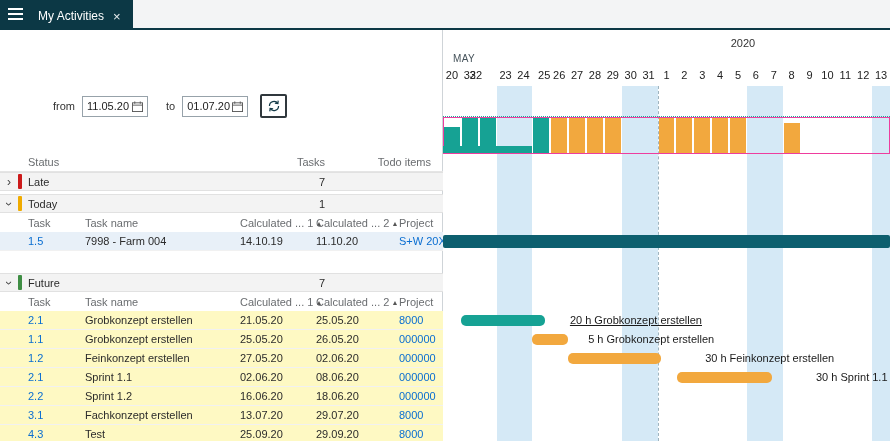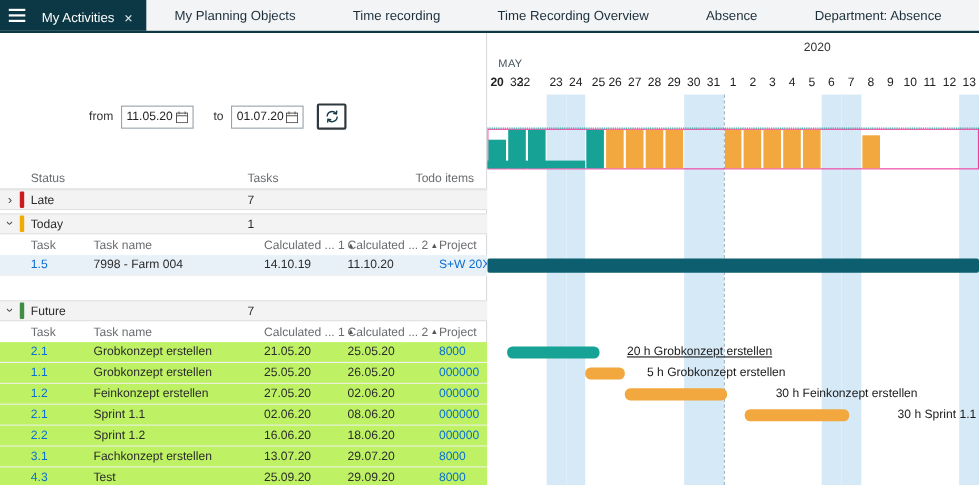--- a/index.html
+++ b/index.html
@@ -10,48 +10,48 @@
 .tabbar{position:absolute;top:0;left:0;width:890px;height:30px;background:#f3f4f5;border-bottom:2px solid #0c3845;display:flex;align-items:stretch}
 .menu-btn{width:30px;background:#0c3845;display:flex;align-items:center;justify-content:center;cursor:pointer}
 .hamburger{display:block;width:15px;height:2px;background:#fff;box-shadow:0 -5px 0 #fff,0 5px 0 #fff}
 .tab-active{display:flex;align-items:center;gap:9px;background:#0c3845;color:#fff;padding:4px 12px 0 8px;font-size:12px;cursor:pointer}
 .tab-close{font-size:13px;color:#e8eef0;cursor:pointer}
 .tabs{display:flex;align-items:center}
 .tab{padding:0 26px;font-size:12px;color:#1c2f3c;line-height:28px;cursor:pointer;white-space:nowrap}
 
 
 .left-panel{position:absolute;top:30px;left:0;width:443px;height:411px;background:#fff;border-right:1px solid #cfd4d8}
-.filters{position:absolute;top:63px;left:0;right:12px;height:26px;display:flex;align-items:center;padding-left:81px;font-size:11px;color:#333}
+.filters{position:absolute;top:63px;left:0;right:12px;height:26px;display:flex;align-items:center;padding-left:53px;font-size:11px;color:#333}
 .flabel{margin-right:7px}
 .to-label{margin-left:18px}
 .datebox{width:66px;height:21px;border:1px solid #97a2aa;background:#fff;display:flex;align-items:center;justify-content:space-between;padding:0 4px;font-size:11px;color:#222;cursor:text}
 .refresh-btn{margin-left:12px;width:27px;height:24px;border:2px solid #30383d;border-radius:2px;background:#fff;display:flex;align-items:center;justify-content:center;cursor:pointer}
 
 .tasktable{position:absolute;top:123px;left:0;width:443px}
 .trow{display:grid;height:19px;align-items:center;font-size:11px;color:#2b2b2b}
 .trow.grouped{grid-template-columns:18px 7px 200px 100px 118px}
 .trow.cols{grid-template-columns:18px 7px 50px 150px 76px 82px 60px}
 .thead{color:#6a6d70;border-bottom:1px solid #e5e5e5}
 .c-status{padding-left:3px}
-.c-right{text-align:left}
+.c-right{text-align:right}
 .c-todo{text-align:right;padding-right:12px}
 .grouprow{background:#f3f3f3;border-top:1px solid #e1e1e1;border-bottom:1px solid #e1e1e1;cursor:pointer}
 .grouprow.mt{margin-top:3px}
 .chev{color:#444;text-align:center;line-height:1}
 .chev .g{display:inline-block;font-size:12px}
 .chev .rot{transform:rotate(90deg)}
 .sbarwrap{display:flex;align-items:center;justify-content:flex-start}
 .statusbar{width:4px;height:15px;border-radius:1px}
 .subhead{color:#6a6d70}
 .c-task{padding-left:3px}
 .c-name{padding-left:10px;white-space:nowrap;overflow:hidden}
 .c-calc{padding-left:15px;white-space:nowrap}
 .c-proj{padding-left:16px;white-space:nowrap;overflow:hidden}
 .sort{font-size:7px;color:#555;margin-left:2px;vertical-align:1px}
-.datarow{background:#bef264;border-bottom:1px solid #f1f1f1;cursor:pointer}
+.datarow{background:#fef9c3;border-bottom:1px solid #f1f1f1;cursor:pointer}
 .datarow.selected{background:#e8f0f8}
 .link{color:#0a6ed1;cursor:pointer}
 .spacer{height:19px}
 
 
 .gantt{position:absolute;top:30px;left:443px;width:447px;height:411px;background:#fff;overflow:hidden}
 .g-year{position:absolute;top:7px;left:160px;width:280px;text-align:center;font-size:11px;color:#333}
 .g-month{position:absolute;top:23px;left:10px;font-size:10px;color:#45525a;letter-spacing:.4px}
 .g-days{position:absolute;top:36px;left:0;width:447px;height:20px}
 .gday{position:absolute;top:0;height:18px;text-align:center;font-size:11px;color:#222;line-height:18px}
@@ -71,27 +71,20 @@
 <div class="app">
 
   <header class="tabbar">
     <div class="menu-btn">
       <span class="hamburger"></span>
     </div>
     <div class="tab-active">
       <span>My Activities</span>
       <span class="tab-close">×</span>
     </div>
-    <nav class="tabs" id="tabstrip">
-        <div class="tab">My Planning Objects</div>
-        <div class="tab">Time recording</div>
-        <div class="tab">Time Recording Overview</div>
-        <div class="tab">Absence</div>
-        <div class="tab">Department: Absence</div>
-      </nav>
   </header>
 
   <div class="left-panel">
     <div class="filters">
       <span class="flabel">from</span>
       <div class="datebox">
         <span>11.05.20</span>
         <svg width="11" height="11" viewBox="0 0 12 12">
             <rect x="0.5" y="2" width="11" height="9.5" fill="none" stroke="#555"></rect>
             <line x1="0.5" y1="4.5" x2="11.5" y2="4.5" stroke="#555"></line>
@@ -244,21 +237,21 @@
           <div class="cell c-calc">29.09.20</div>
           <div class="cell c-proj link">8000</div>
         </div>
       </div>
   </div>
 
   <div class="gantt" id="gantt">
     <div class="g-year">2020</div>
     <div class="g-month">MAY</div>
     <div class="g-days" id="gdays">
-        <div class="gday" style="left: 0px; width: 17.88px; font-weight: bold;">20</div>
+        <div class="gday" style="left: 0px; width: 17.88px;">20</div>
         <div class="gday" style="left: 17.88px; width: 17.88px;">33</div>
         <div class="gday" style="left: 24px; width: 17.88px;">22</div>
         <div class="gday" style="left: 53.64px; width: 17.88px;">23</div>
         <div class="gday" style="left: 71.52px; width: 17.88px;">24</div>
         <div class="gday" style="left: 89.4px; width: 17.88px; text-align: right;">25</div>
         <div class="gday" style="left: 107.28px; width: 17.88px;">26</div>
         <div class="gday" style="left: 125.16px; width: 17.88px;">27</div>
         <div class="gday" style="left: 143.04px; width: 17.88px;">28</div>
         <div class="gday" style="left: 160.92px; width: 17.88px;">29</div>
         <div class="gday" style="left: 178.8px; width: 17.88px;">30</div>

